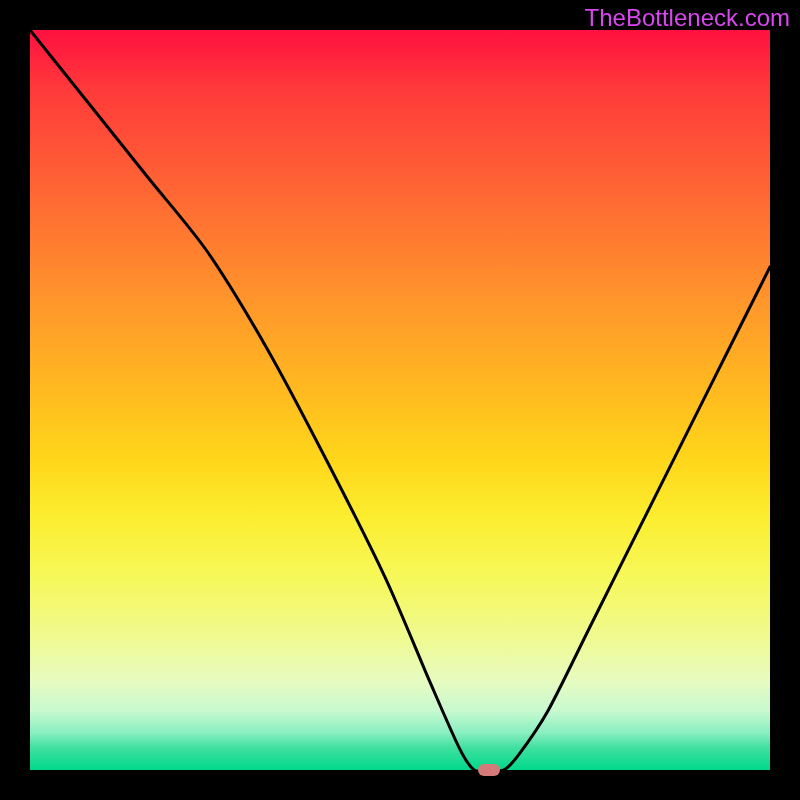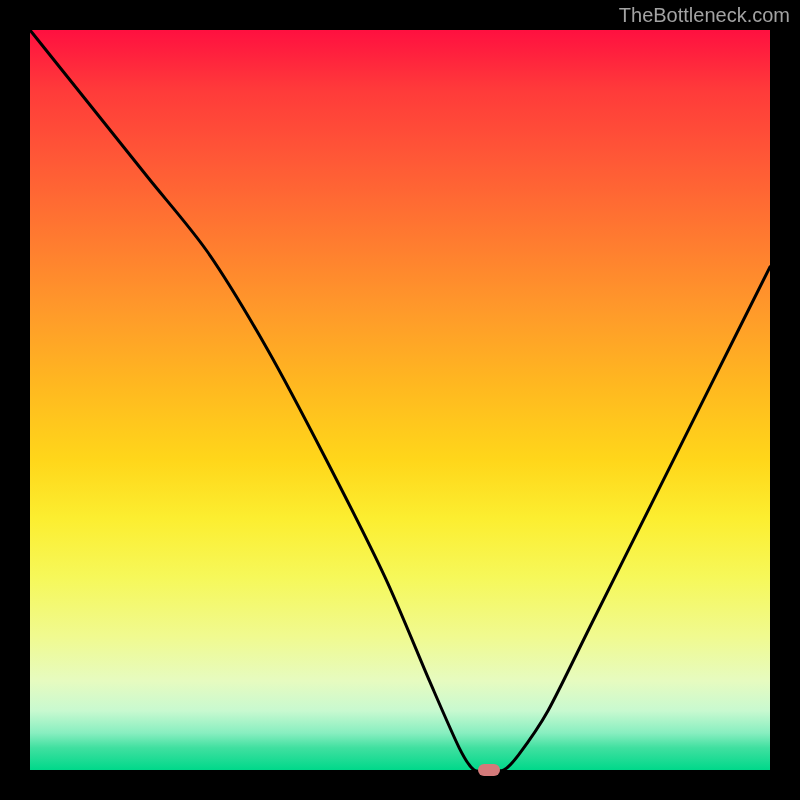--- a/index.html
+++ b/index.html
@@ -8,22 +8,22 @@
     height: 800px;
     background: #000;
     font-family: Arial, Helvetica, sans-serif;
     position: relative;
     overflow: hidden;
   }
   .attribution {
     position: absolute;
     top: 4px;
     right: 10px;
-    color: #a3a3a3;
-    font-size: 20px;
+    color: #d946ef;
+    font-size: 24px;
     font-weight: 400;
     z-index: 10;
     text-align: center;
   }
   .plot {
     position: absolute;
     left: 30px;
     top: 30px;
     width: 740px;
     height: 740px;

